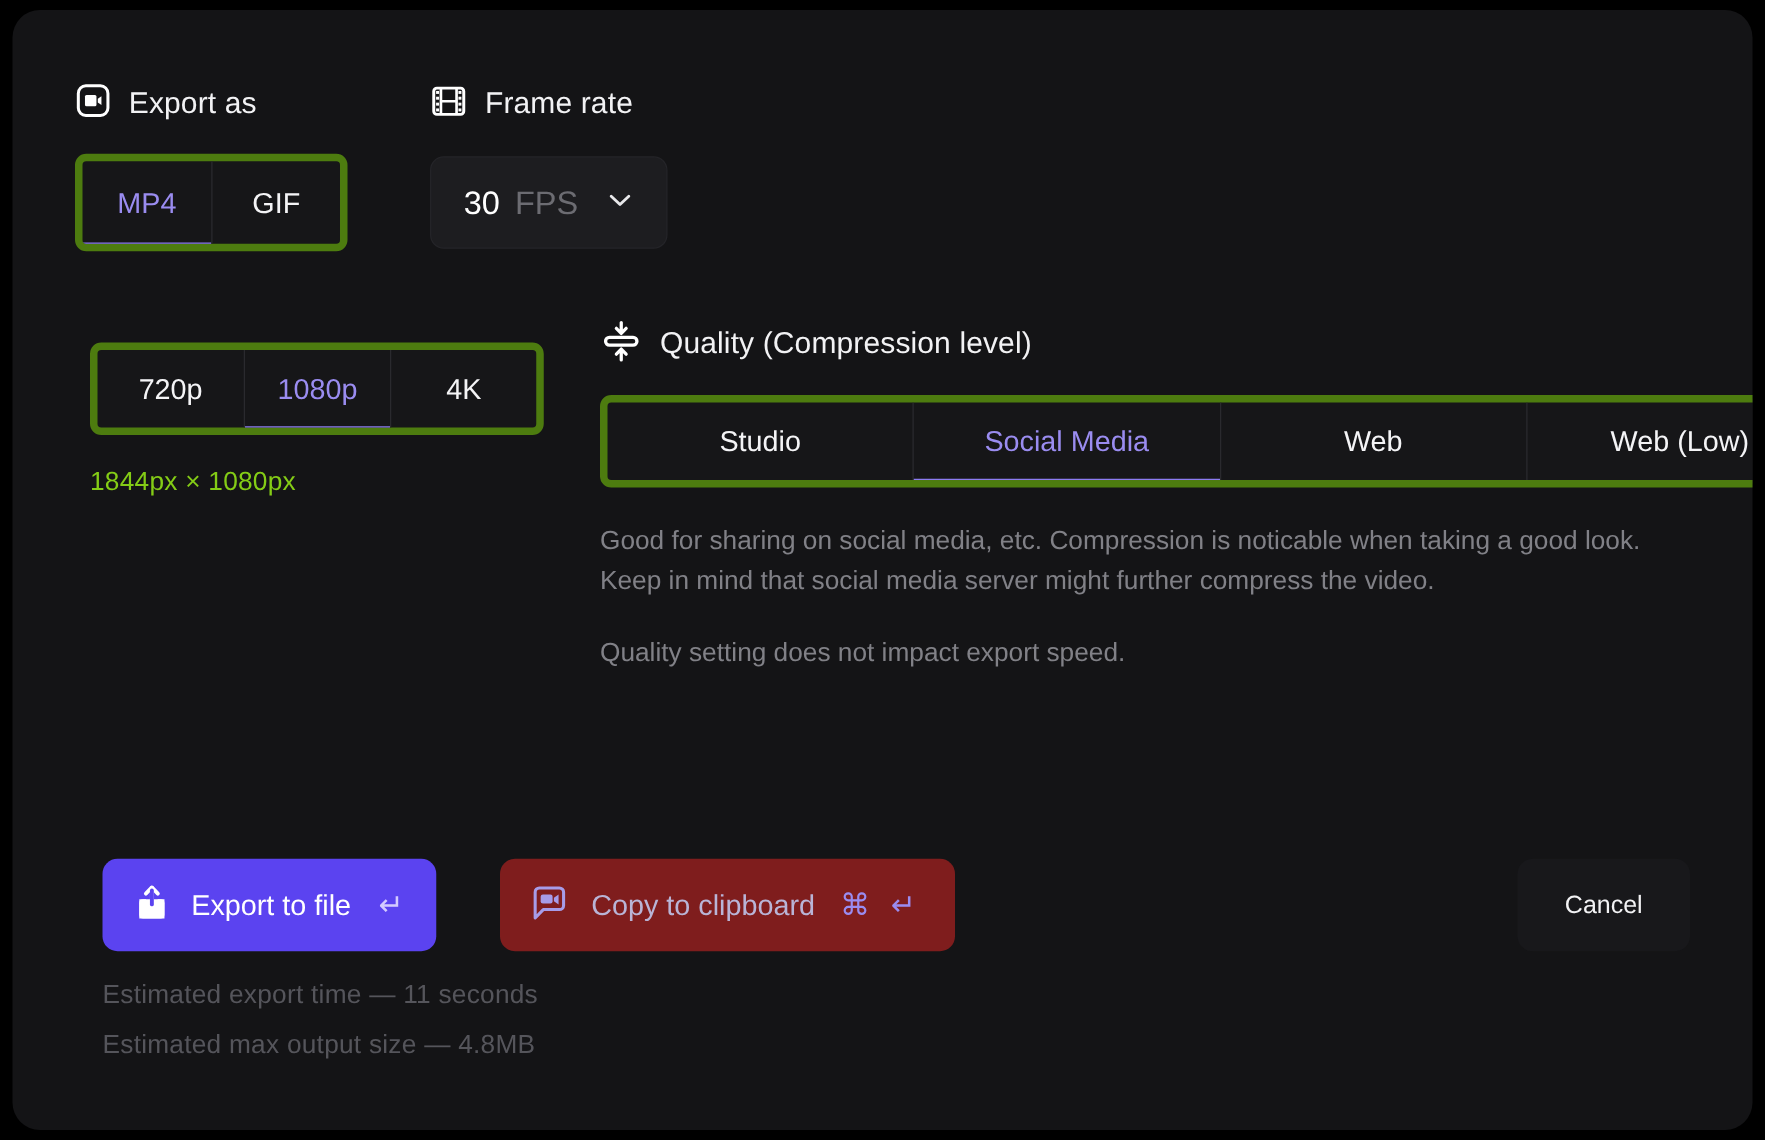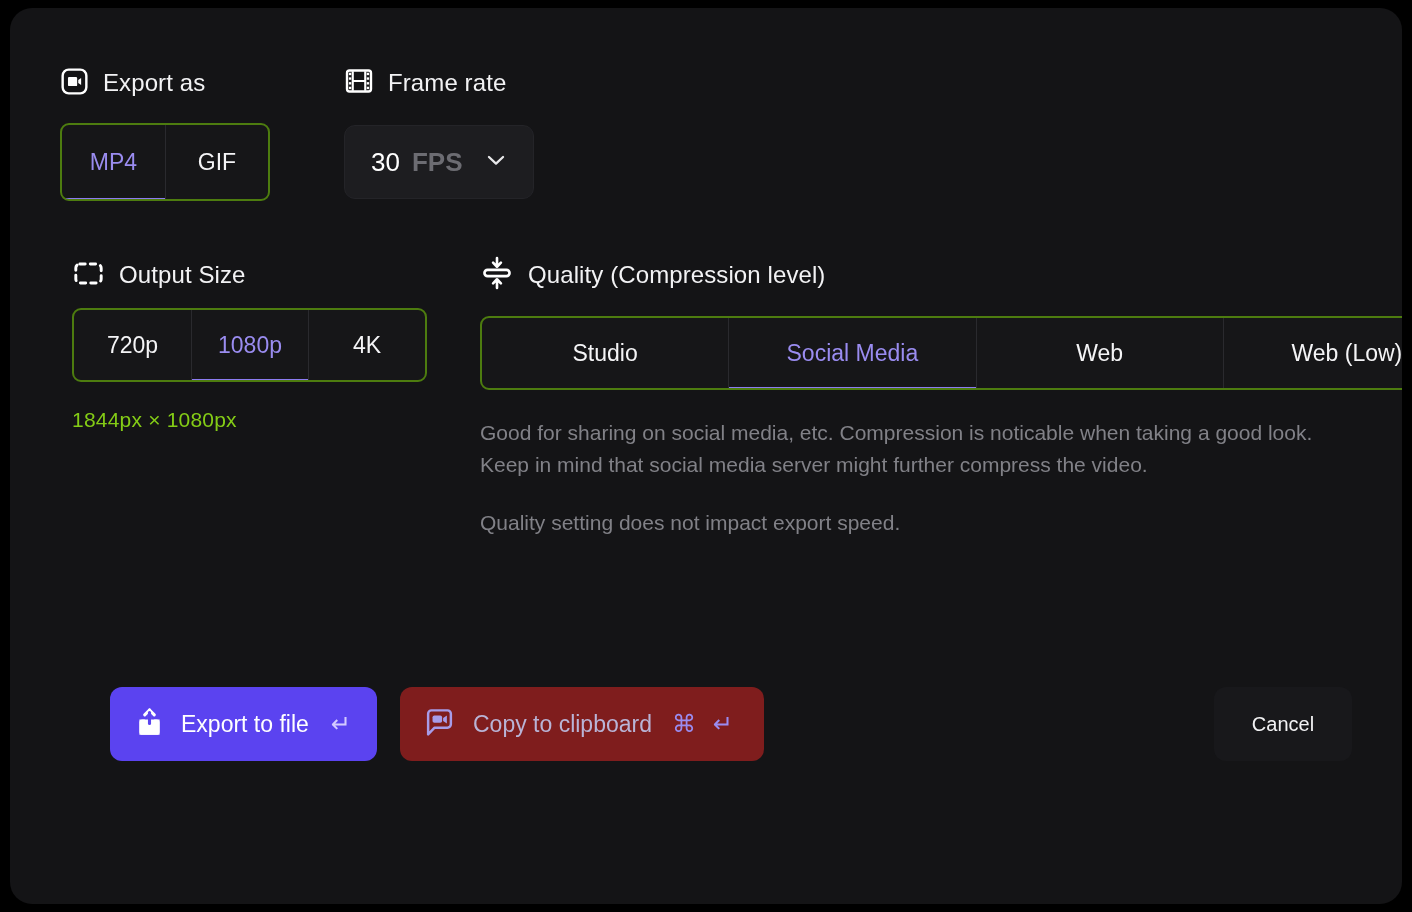--- a/index.html
+++ b/index.html
@@ -34,21 +34,21 @@
     font-size: 24px;
     color: #f2f2f4;
     letter-spacing: 0.1px;
     white-space: nowrap;
   }
   .ico { display: block; }
 
   
   .seg {
     display: inline-flex;
-    border: 2px solid #4d7c0f;
+    border: 6px solid #4d7c0f;
     border-radius: 9px;
     background: #161618;
     overflow: hidden;
   }
   .seg .opt {
     position: relative;
     display: flex;
     align-items: center;
     justify-content: center;
     font-size: 23px;
@@ -80,21 +80,21 @@
     align-items: center;
     gap: 12px;
     height: 74px;
     padding: 0 24px 0 26px;
     background: #1d1d20;
     border-radius: 11px;
     border: 1px solid #242428;
     cursor: pointer;
   }
   #fps-select .num { font-size: 26px; color: #ffffff; }
-  #fps-select .unit { font-size: 26px; color: #6c6c72; font-weight: bold; }
+  #fps-select .unit { font-size: 26px; color: #6c6c72; }
   #fps-select .chev { margin-left: 8px; display: block; }
 
   
   #size-seg { height: 74px; }
   #size-seg .opt { min-width: 117px; padding: 0 18px; }
 
   
   #quality-seg { height: 74px; width: 992px; }
   #quality-seg .opt { flex: 1; }
 
@@ -200,28 +200,20 @@
       <span class="unit">FPS</span>
       <span class="chev">
         <svg width="26" height="26" viewBox="0 0 24 24" fill="none">
           <path d="M5.5 9.2L12 15.3l6.5-6.1" stroke="#e8e8ea" stroke-width="2.1" stroke-linecap="round" stroke-linejoin="round"></path>
         </svg>
       </span>
     </div>
   </div>
 
   <div style="position:absolute;left:62px;top:250px;">
-    <div class="sec-head">
-      <span class="ico">
-        <svg width="33" height="33" viewBox="0 0 26 26" fill="none">
-          <rect x="3" y="5.5" width="20" height="15" rx="3.2" stroke="#ffffff" stroke-width="2.3" stroke-linecap="round" stroke-dasharray="4.2 4"></rect>
-        </svg>
-      </span>
-      <span class="label">Output Size</span>
-    </div>
 
     <div class="seg" id="size-seg" style="margin-top:16px;">
       <button class="opt">720p</button>
       <button class="opt active">1080p</button>
       <button class="opt">4K</button>
     </div>
 
     <div class="sub-note" style="margin-top:26px;">1844px × 1080px</div>
   </div>
 
@@ -241,21 +233,21 @@
       <button class="opt">Studio</button>
       <button class="opt active">Social Media</button>
       <button class="opt">Web</button>
       <button class="opt">Web (Low)</button>
     </div>
 
     <div class="desc" style="margin-top:27px;">Good for sharing on social media, etc. Compression is noticable when taking a good look. Keep in mind that social media server might further compress the video.</div>
     <div class="desc" style="margin-top:26px;">Quality setting does not impact export speed.</div>
   </div>
 
-  <button class="btn" id="export-btn" style="position:absolute;left:72px;top:679px;margin-left:28px;">
+  <button class="btn" id="export-btn" style="position:absolute;left:72px;top:679px;">
     <span class="ico">
       <svg width="31" height="31" viewBox="0 0 24 24" fill="none">
         <path d="M12 2.4v10.4" stroke="#ffffff" stroke-width="2.4" stroke-linecap="round"></path>
         <path d="M8.3 6.1L12 2.3l3.7 3.8" stroke="#ffffff" stroke-width="2.4" stroke-linecap="round" stroke-linejoin="round"></path>
         <path d="M4.2 9.6h4.2v2.6H6.6v7.6h10.8v-7.6h-1.8V9.6h4.2v11.9H4.2z" fill="#ffffff"></path>
         <rect x="4.2" y="9.6" width="15.6" height="11.9" rx="2.4" fill="#ffffff"></rect>
         <path d="M12 4.2v8.6" stroke="#5B43F0" stroke-width="2.4" stroke-linecap="round"></path>
       </svg>
     </span>
     <span class="txt">Export to file</span>
@@ -271,14 +263,18 @@
       </svg>
     </span>
     <span class="txt">Copy to clipboard</span>
     <span class="kbd">⌘ ↵</span>
   </button>
 
   <button class="btn" id="cancel-btn" style="position:absolute;left:1204px;top:679px;width:138px;">
     <span class="txt">Cancel</span>
   </button>
 
+  <div style="position:absolute;left:72px;top:768px;">
+    <div class="est">Estimated export time — 11 seconds</div>
+    <div class="est">Estimated max output size — 4.8MB</div>
+  </div>
 
 </div>
 
 </body></html>

